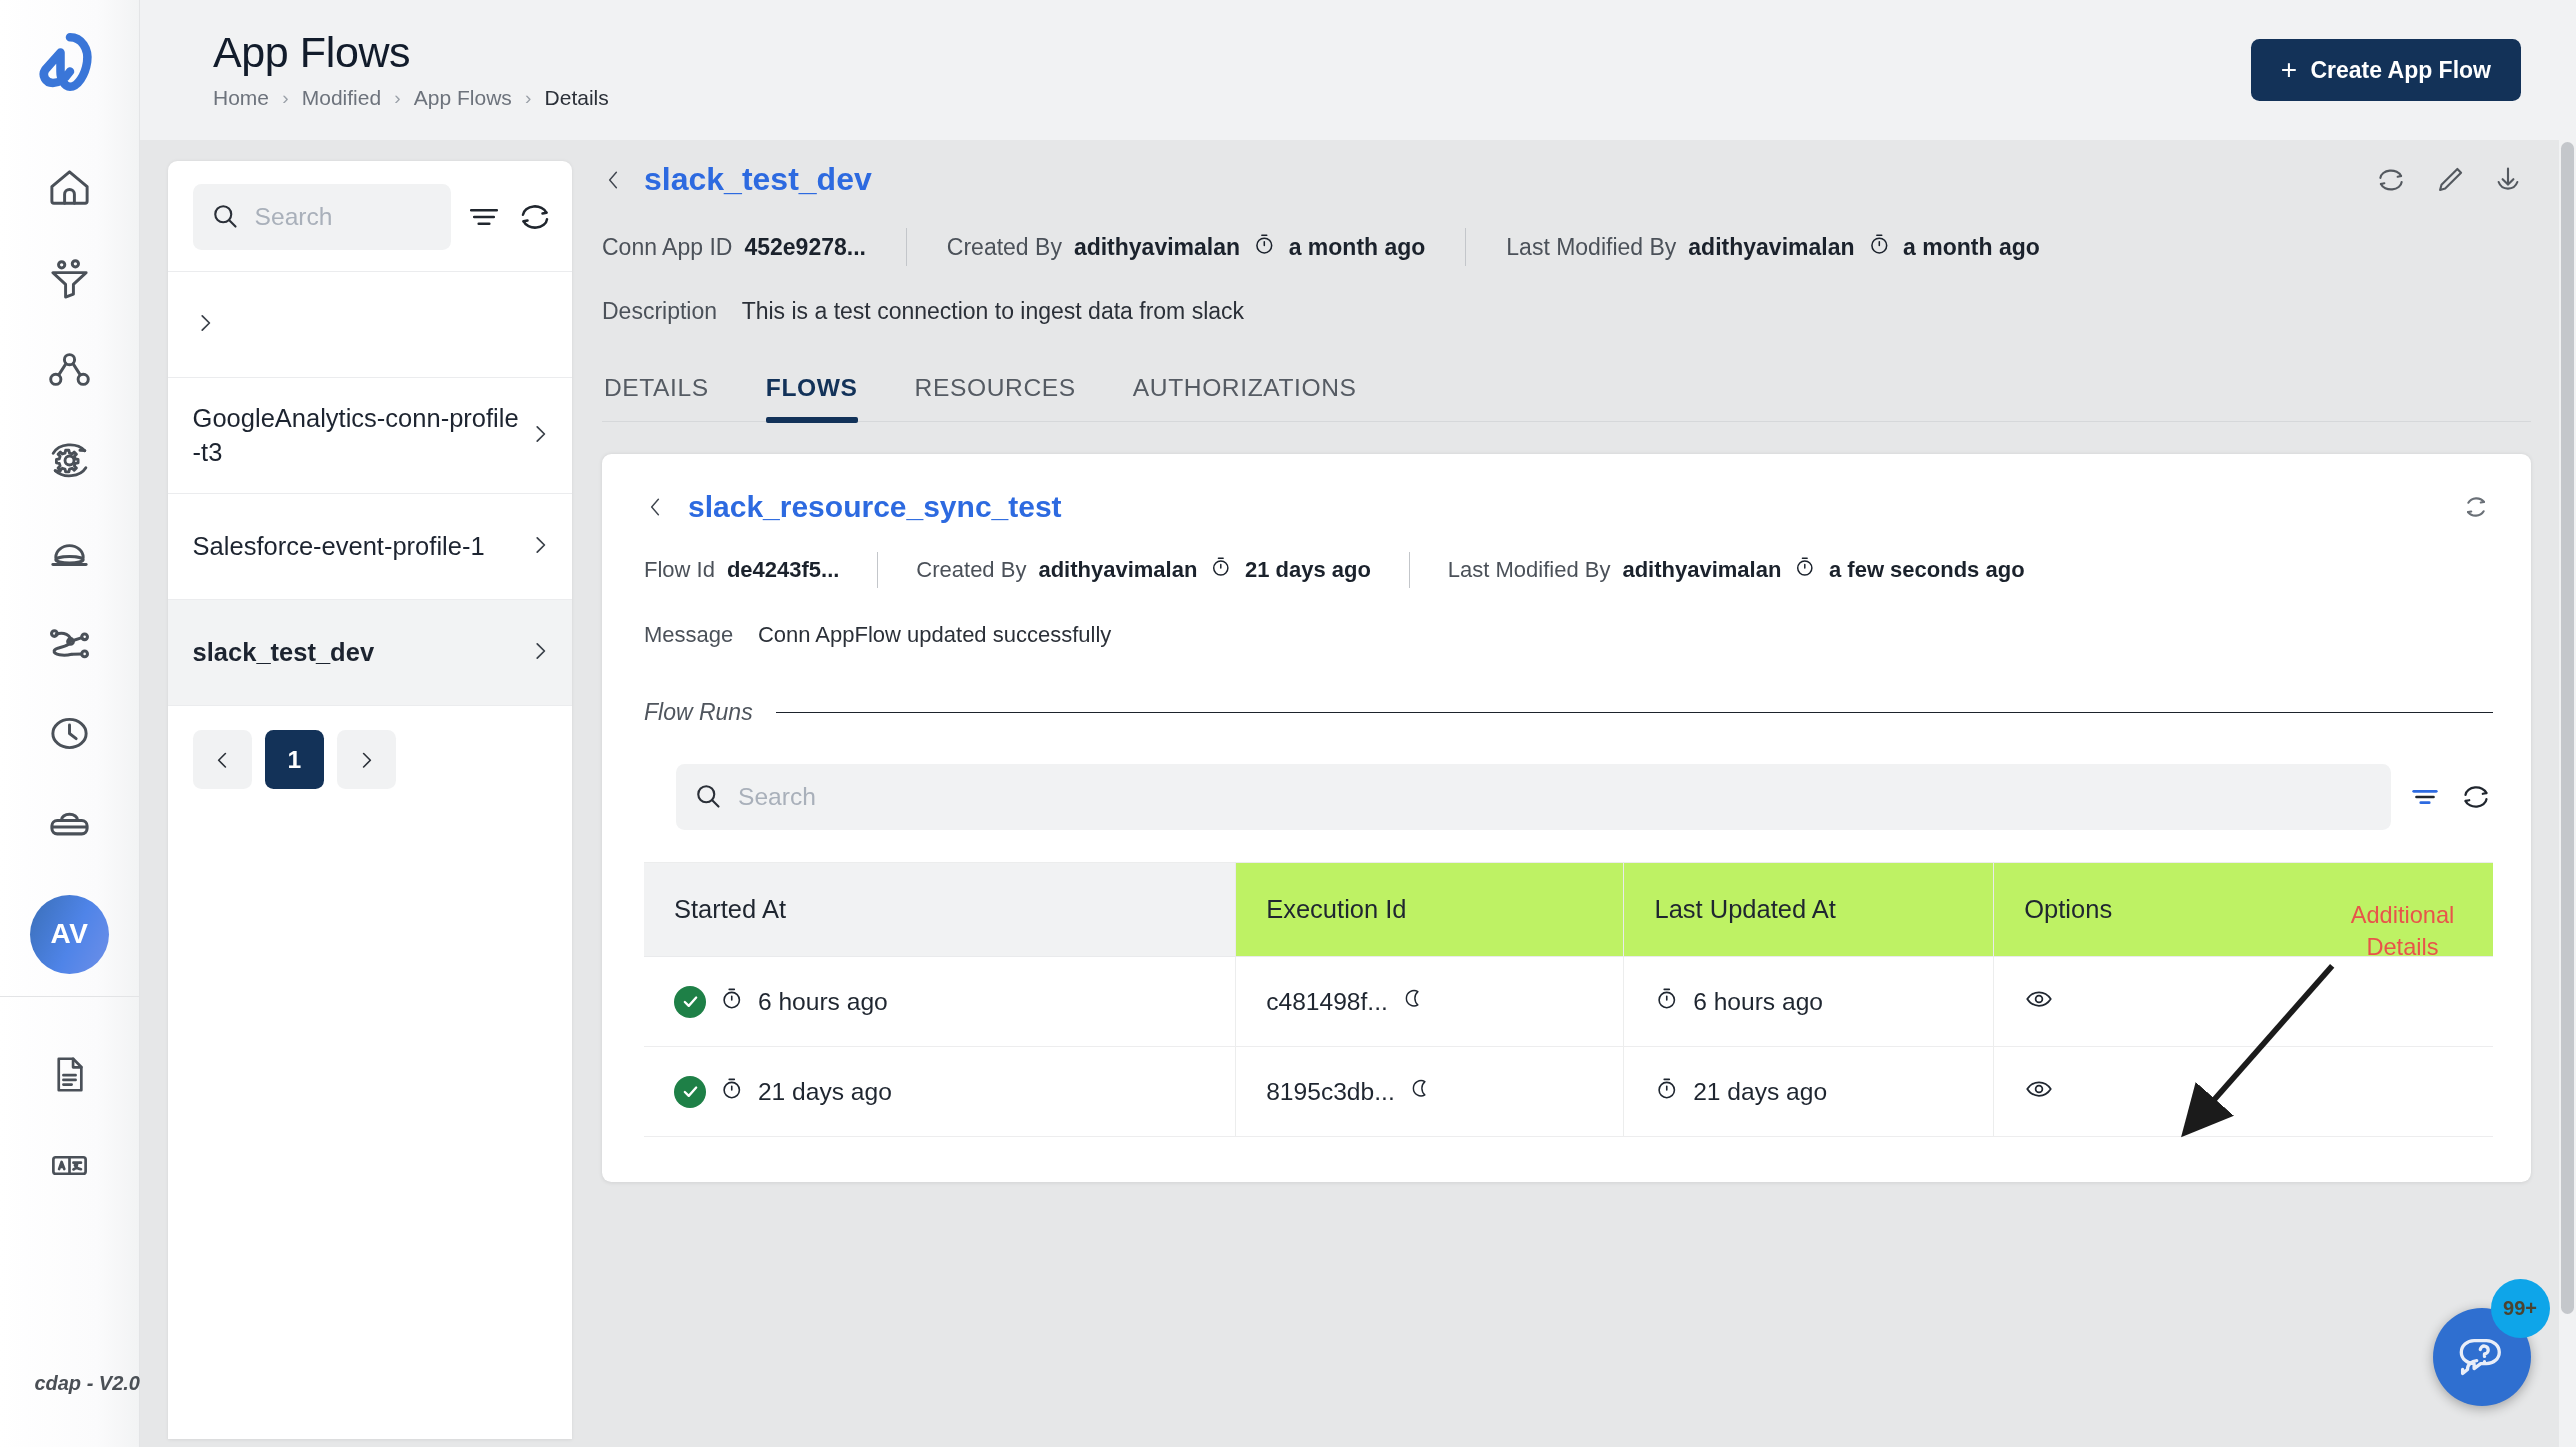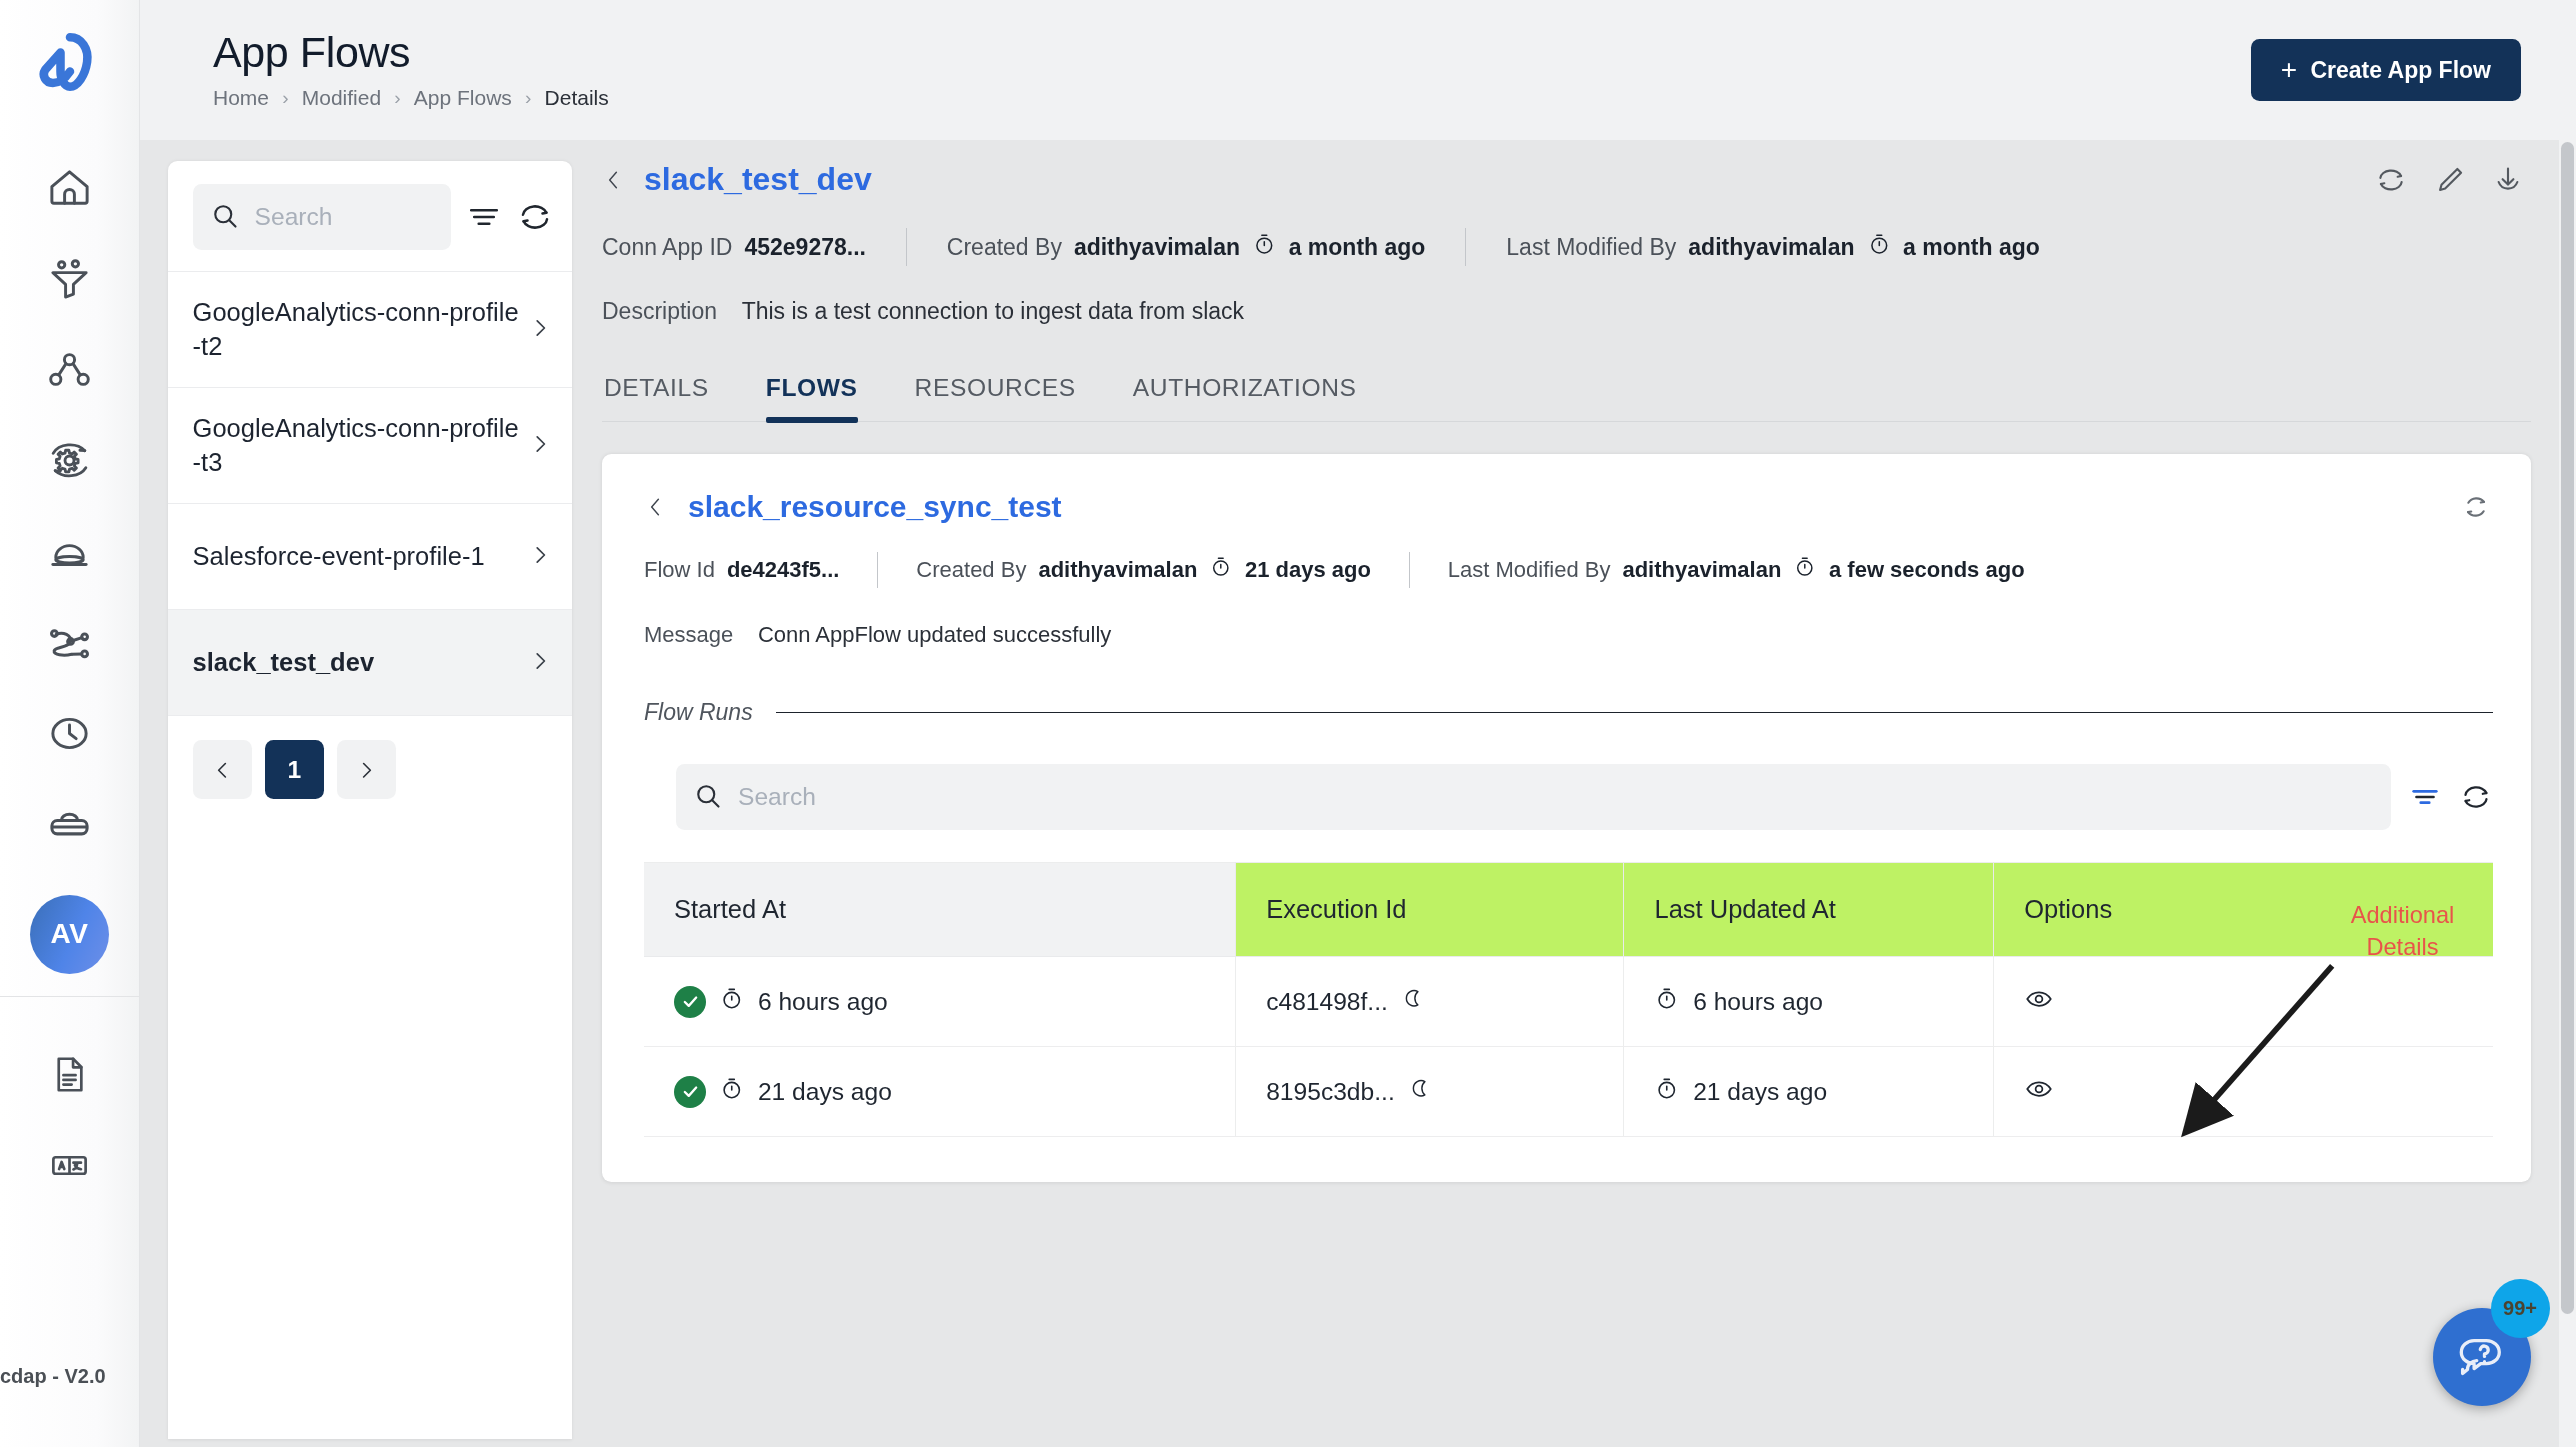--- a/index.html
+++ b/index.html
@@ -31,22 +31,22 @@
   .rail-avatar-wrap { margin-top: 7.6px; height: 113px; display:flex; align-items:center; }
   .avatar {
     width: 79px; height: 79px; border-radius: 50%;
     background: linear-gradient(115deg,#3a6fb8 0%, #4f84e8 55%, #6e8fe8 100%);
     color:#fff; font-size: 28px; font-weight: 600; letter-spacing: 0.5px;
     display:flex; align-items:center; justify-content:center;
   }
   .rail-sep { width: 140px; height: 0.9px; background: #e3e4e6; margin-top: 5.7px; }
   .rail-bottom { margin-top: 32px; display:flex; flex-direction: column; align-items:center; }
   .rail-version {
-    position: absolute; bottom: 60px; left: 0; width: 140px; text-align: left;
-    font-size: 20px; font-weight: 700; color: #4a4f55;
+    position: absolute; bottom: 53px; left: 0; width: 140px; text-align: right;
+    font-size: 20px; font-weight: 700; color: #4a4f55; font-style: italic;
   }
 
   
   .page { flex: 1; display: flex; flex-direction: column; min-width: 0; background: #e6e7e8; }
 
   .topbar {
     height: 140px; background: #f1f2f3; flex: 0 0 140px;
     display: flex; align-items: center; justify-content: space-between;
     padding: 0 55px 0 28px; position: relative;
   }
@@ -353,21 +353,20 @@
             <svg width="36" height="36" viewBox="0 0 24 24" fill="none" stroke="#20262e" stroke-width="1.7" stroke-linecap="round" stroke-linejoin="round">
               <path d="M4 10.5 a8 6 0 0 1 15.6 -1.4"></path>
               <path d="M20 13.5 a8 6 0 0 1 -15.6 1.4"></path>
               <path d="M19.6 9.1 l-2.6 .6 M4.4 14.9 l2.6 -.6"></path>
             </svg>
           </span>
         </div>
 
         <div class="lp-list">
           <div class="lp-item">
-            <span class="label">GoogleAnalytics-conn-profile-t2</span>
             <span class="chev">
               <svg width="24.6" height="28" viewBox="0 0 24 24" fill="none" stroke="#3a4049" stroke-width="1.7" stroke-linecap="round" stroke-linejoin="round">
                   <path d="M9 5 L16 12 L9 19"></path>
                 </svg>
             </span>
           </div>
           <div class="lp-item">
             <span class="label">GoogleAnalytics-conn-profile-t3</span>
             <span class="chev">
               <svg width="24.6" height="28" viewBox="0 0 24 24" fill="none" stroke="#3a4049" stroke-width="1.7" stroke-linecap="round" stroke-linejoin="round">

